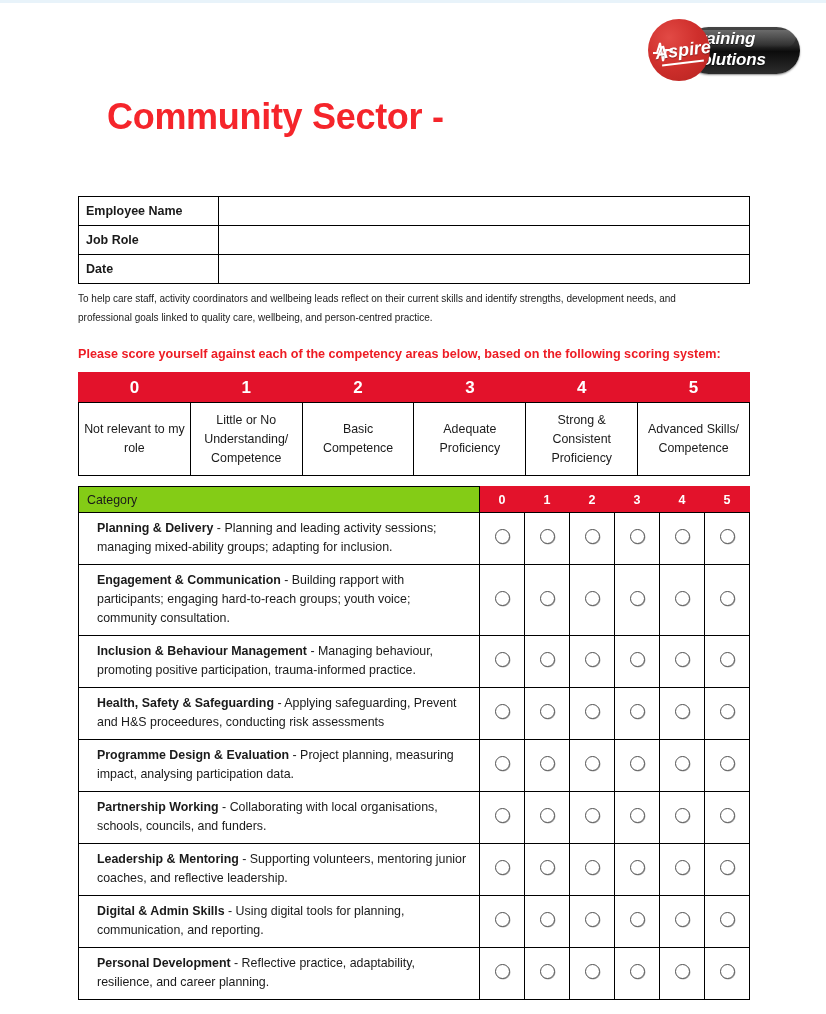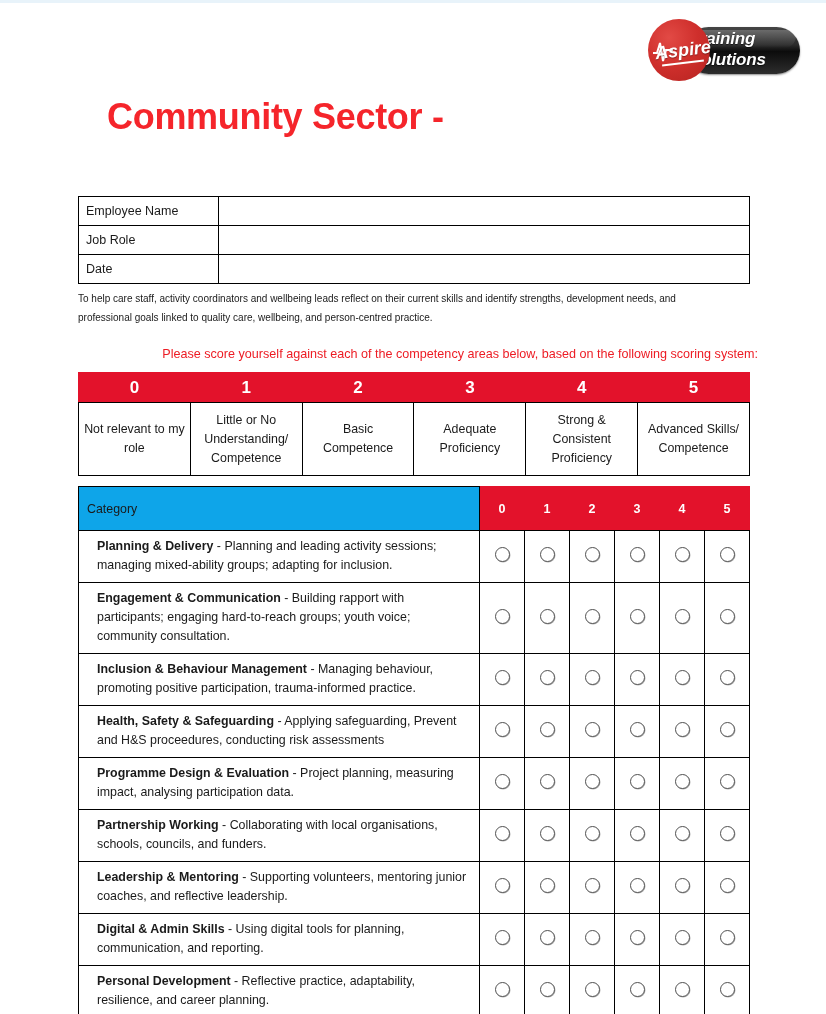--- a/index.html
+++ b/index.html
@@ -129,43 +129,42 @@
     width: 672px;
     border-collapse: collapse;
     font-size: 12.5px;
   }
   table.info td {
     border: 1px solid #000;
     height: 22px;
     padding: 3px 7px;
     vertical-align: middle;
   }
-  table.info td.label { width: 128px; }
+  table.info td.label { width: 128px; font-weight: bold; }
   table.info td.value { width: 536px; }
 
   
   .intro {
     position: absolute;
     left: 78px;
     top: 289px;
     width: 650px;
     font-size: 10px;
     line-height: 19px;
     color: #1a1a1a;
   }
   .score-note {
     position: absolute;
     left: 78px;
     top: 345px;
     width: 680px;
     font-size: 12.6px;
     line-height: 18px;
     color: #ED1C24;
-    font-weight: 400;
-    text-align: right;
+    font-weight: 700;
   }
 
   
   table.legend {
     position: absolute;
     left: 78px;
     top: 372px;
     width: 672px;
     border-collapse: collapse;
     table-layout: fixed;
@@ -194,26 +193,26 @@
   
   table.comp {
     position: absolute;
     left: 78px;
     top: 486px;
     width: 672px;
     border-collapse: collapse;
     table-layout: fixed;
   }
   table.comp th.cat-head {
-    background: #0ea5e9;
+    background: #84cc16;
     border: 1px solid #000;
     text-align: left;
     font-size: 12.4px;
     font-weight: normal;
-    padding: 12px 8px;
+    padding: 3px 8px;
     height: 19px;
     color: #1a1a1a;
   }
   table.comp th.score-head {
     background: #E3122B;
     color: #fff;
     border: 1px solid #E3122B;
     border-bottom: 1px solid #000;
     font-size: 12.5px;
     font-weight: bold;

